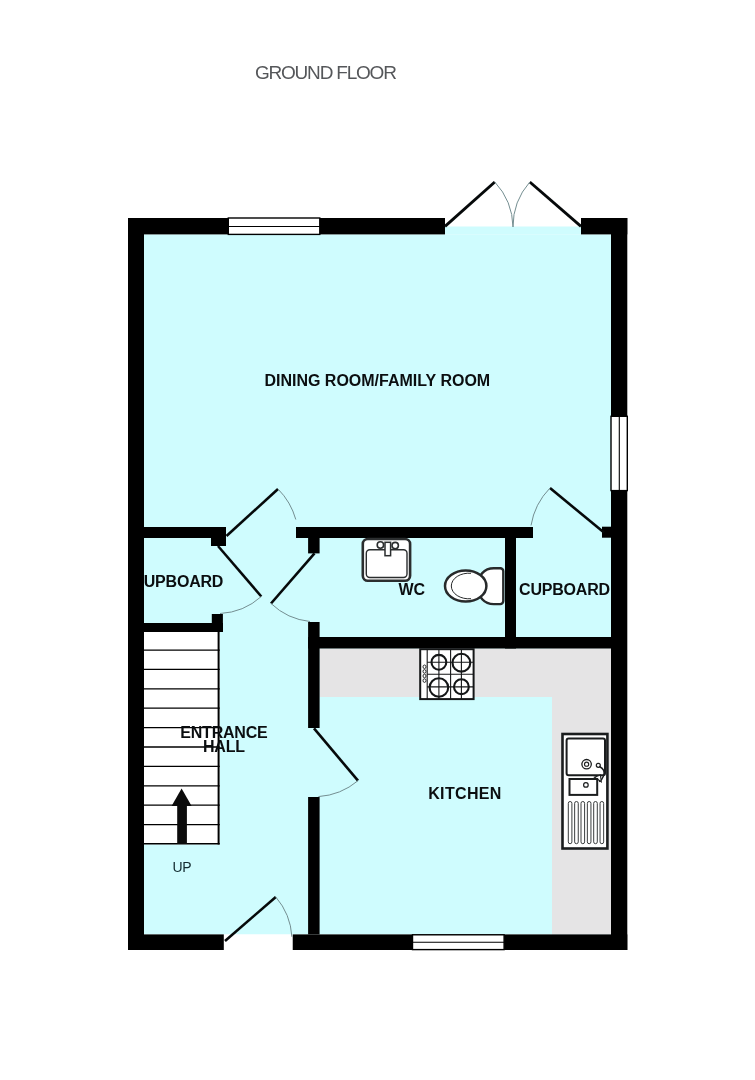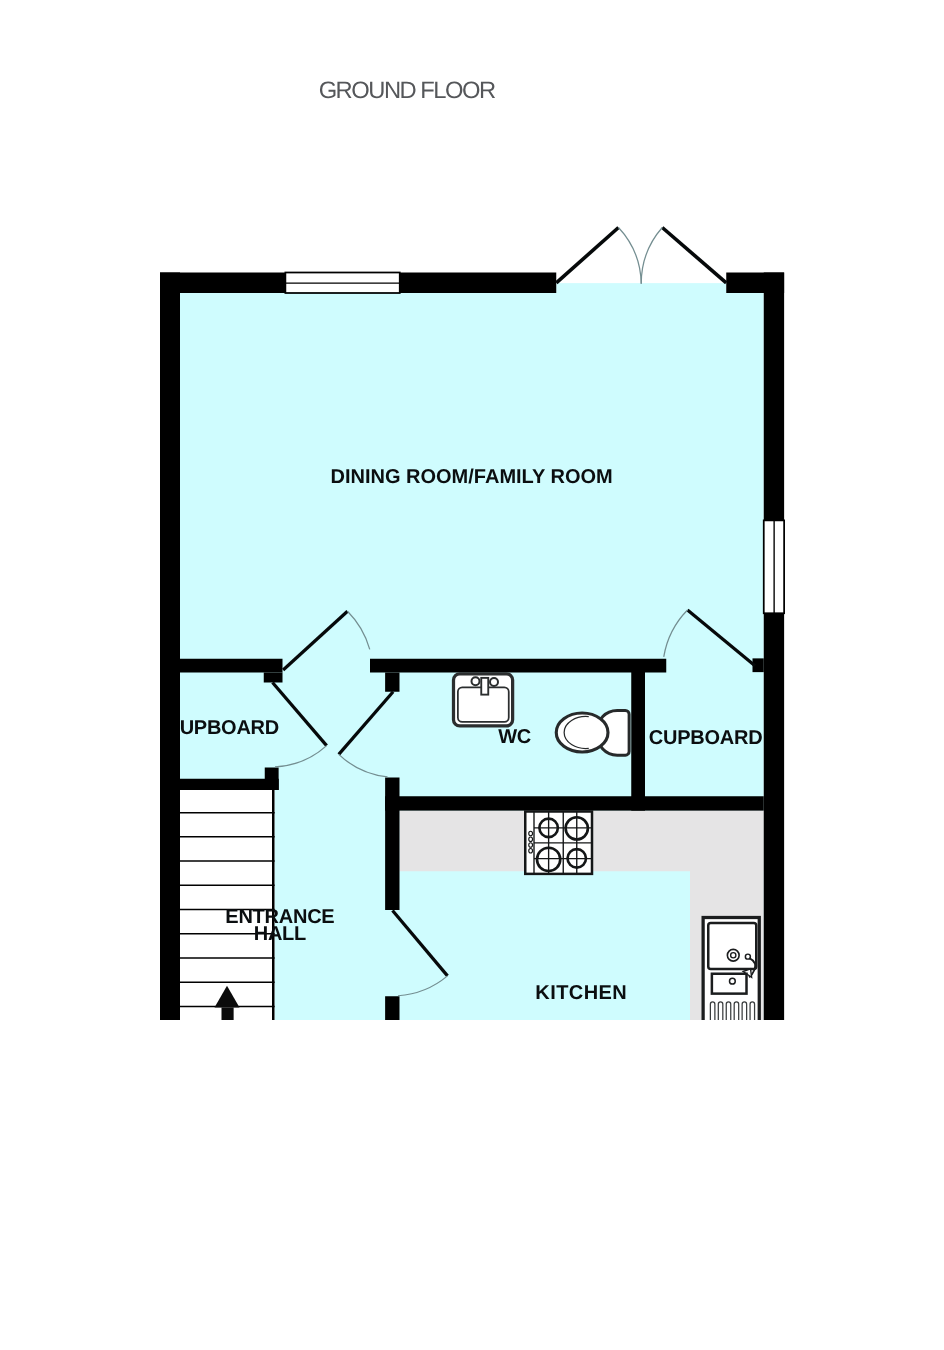--- a/index.html
+++ b/index.html
@@ -1,16 +1,16 @@
 <!DOCTYPE html>
 <html><head>
 <meta charset="utf-8">
 <style>
   html,body{margin:0;padding:0;background:#ffffff;}
-  .page{width:755px;height:816px;position:relative;font-family:"Liberation Sans",sans-serif;}
+  .page{width:755px;height:1080px;position:relative;font-family:"Liberation Sans",sans-serif;}
   svg{display:block;}
   text{font-family:"Liberation Sans",sans-serif;}
 </style>
 </head>
 <body>
 <div class="page">
 <svg width="755" height="1080" viewBox="0 0 755 1080">
 
 <text x="325.3" y="78.5" font-size="19" letter-spacing="-1.2" fill="#55575a" text-anchor="middle">GROUND FLOOR</text>
 

